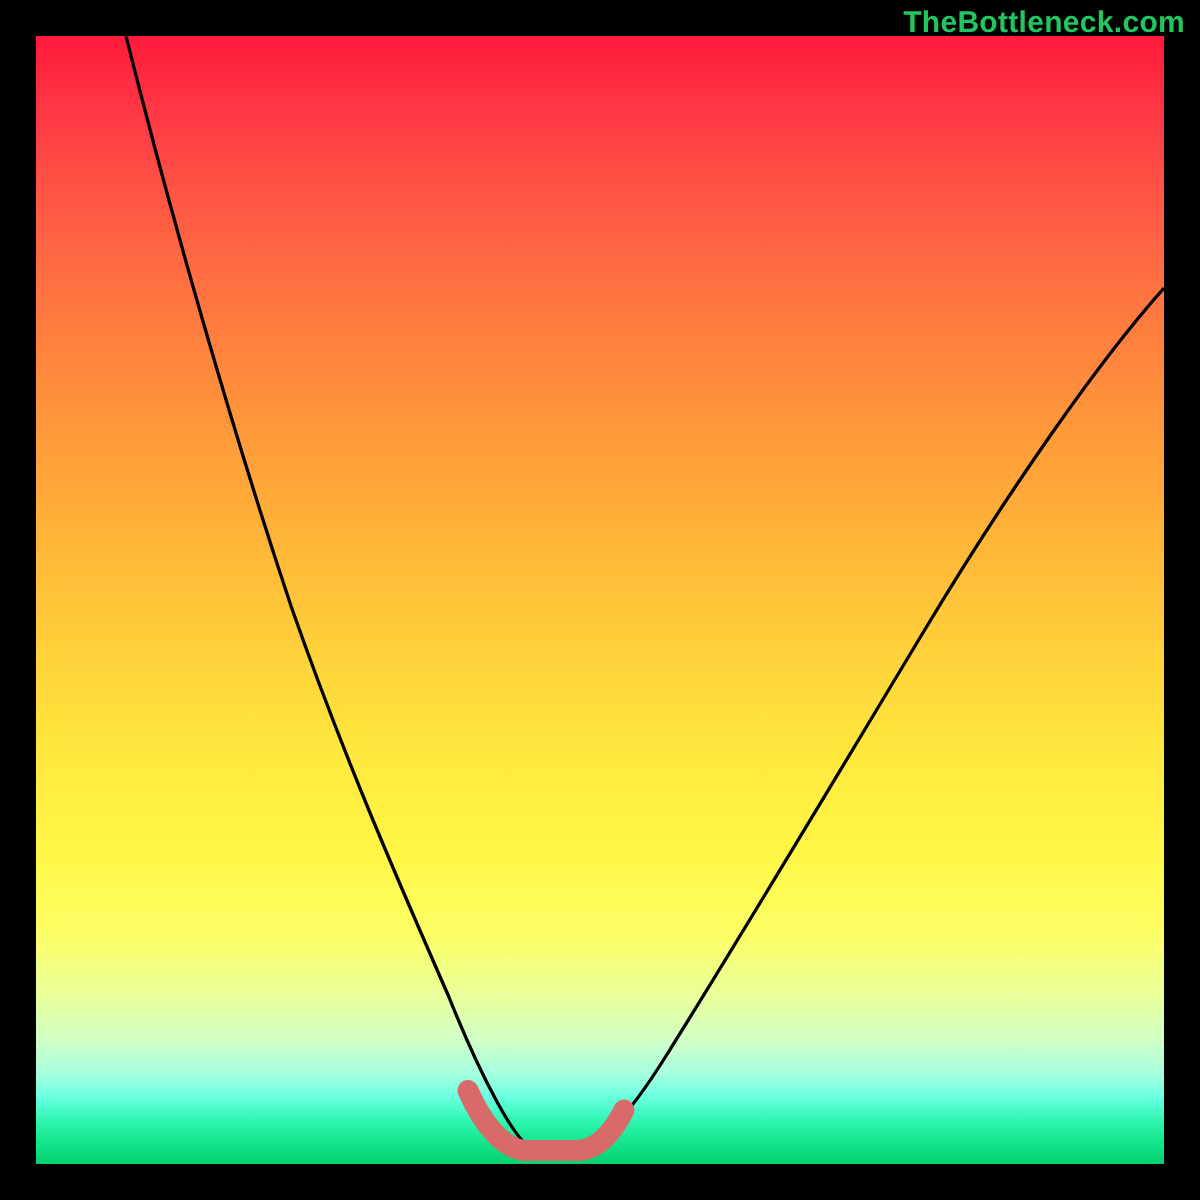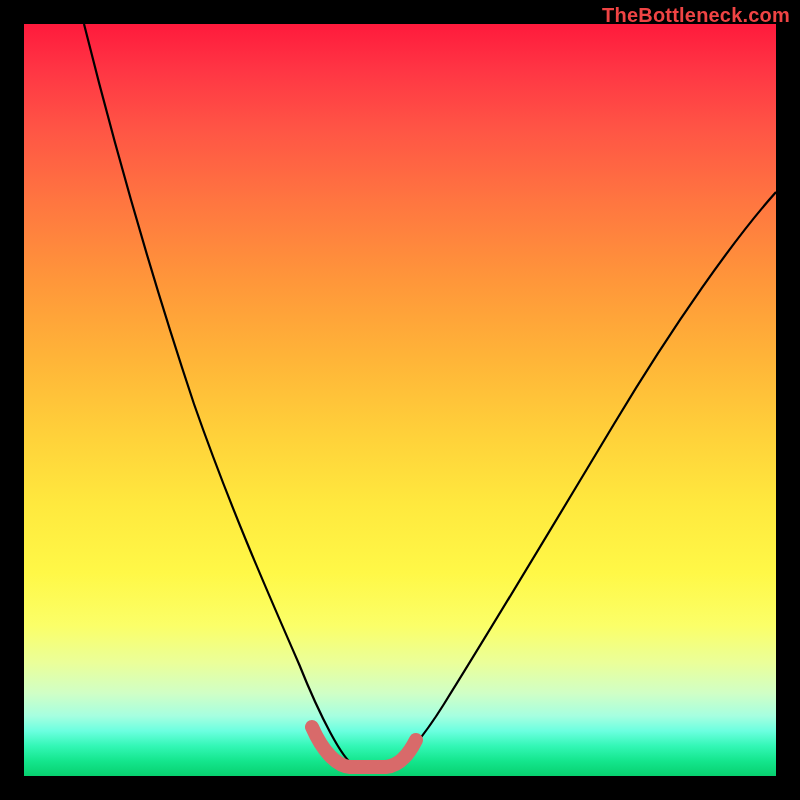--- a/index.html
+++ b/index.html
@@ -43,21 +43,21 @@
       #6cffe0 94%,
       #33f7b6 96%,
       #14e68d 98%,
       #07d06f 100%
     );
   }
   .watermark {
     position: absolute;
     top: 4px;
     right: 10px;
-    color: #ef4444;
+    color: #22c55e;
     font-size: 20px;
     font-weight: 600;
     letter-spacing: 0.2px;
     user-select: none;
   }
   .svg-layer {
     position: absolute;
     left: 0;
     top: 0;
     width: 752px;

